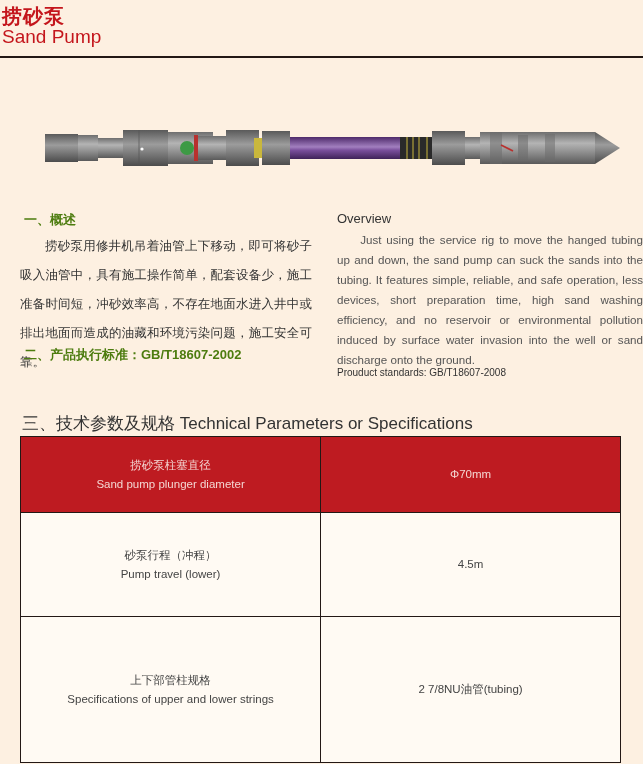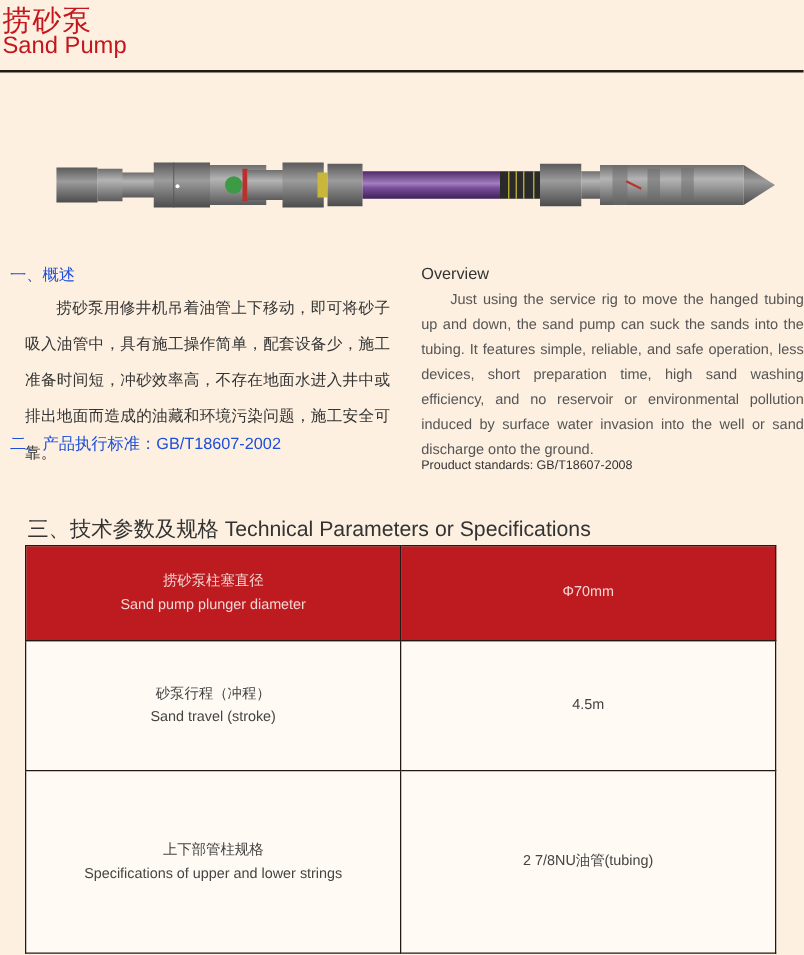--- a/index.html
+++ b/index.html
@@ -12,24 +12,25 @@
       background: #fdf0e1;
       position: relative;
       overflow: hidden;
       font-family: "Liberation Sans", "DejaVu Sans", sans-serif;
       color: #3a3a3a;
     }
     .title-cn {
       position: absolute;
       left: 2px;
       top: 6px;
-      font-size: 23px;
+      font-size: 20px;
       color: #c4161c;
       line-height: 20px;
       letter-spacing: 1px;
+      font-weight: bold;
     }
     .title-en {
       position: absolute;
       left: 2px;
       top: 26px;
       font-size: 19px;
       color: #c4161c;
       line-height: 22px;
     }
     .rule {
@@ -43,24 +44,25 @@
     
     .pump {
       position: absolute;
       left: 45px;
       top: 128px;
       width: 580px;
       height: 40px;
     }
     .section-cn {
       position: absolute;
-      left: 8px;
+      left: 24px;
       width: 300px;
       font-size: 13px;
-      color: #1d4ed8;
+      color: #4d7c0f;
+      font-weight: bold;
     }
     .para-cn {
       position: absolute;
       left: 20px;
       top: 232px;
       width: 292px;
       font-size: 12.5px;
       line-height: 29px;
       color: #333;
       text-align: justify;
@@ -205,21 +207,21 @@
       <tr class="hdr" style="height:76px;">
     <td>
       <span class="cn-line">捞砂泵柱塞直径</span>
       <span class="en-line">Sand pump plunger diameter</span>
     </td>
     <td>Φ70mm</td>
   </tr>
   <tr style="height:104px;padding-left:40px;">
     <td>
       <span class="cn-line">砂泵行程（冲程）</span>
-      <span class="en-line">Sand travel (stroke)</span>
+      <span class="en-line">Pump travel (lower)</span>
     </td>
     <td>4.5m</td>
   </tr>
   <tr style="height:146px;">
     <td>
       <span class="cn-line">上下部管柱规格</span>
       <span class="en-line">Specifications of upper and lower strings</span>
     </td>
     <td>2 7/8NU油管(tubing)</td>
   </tr>

